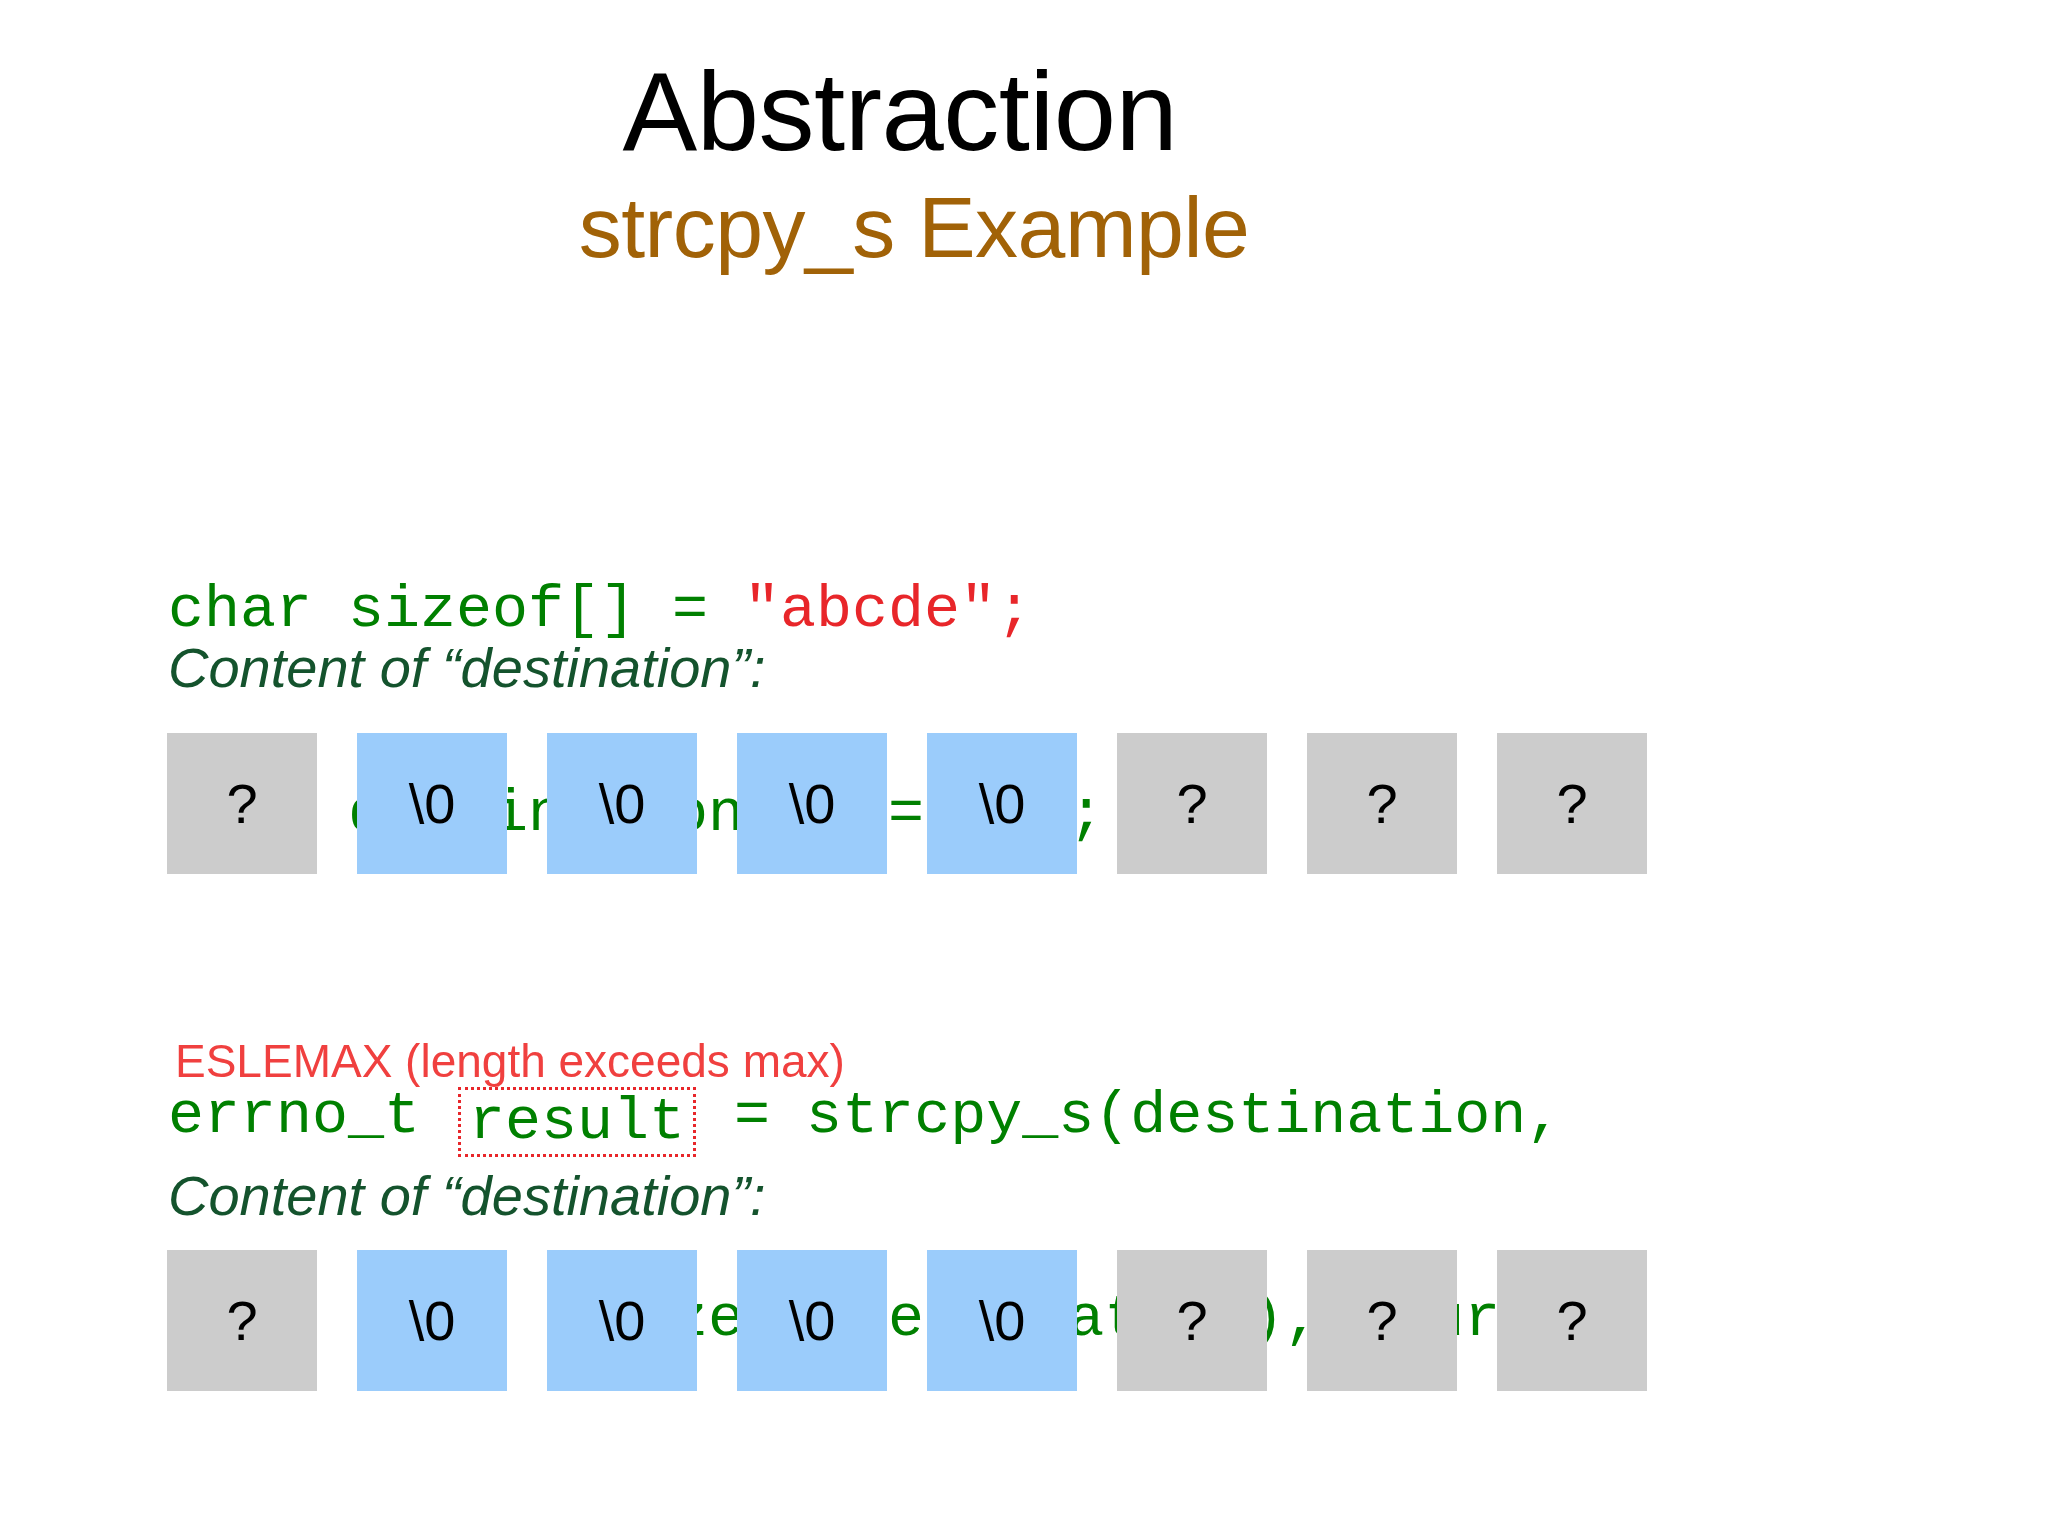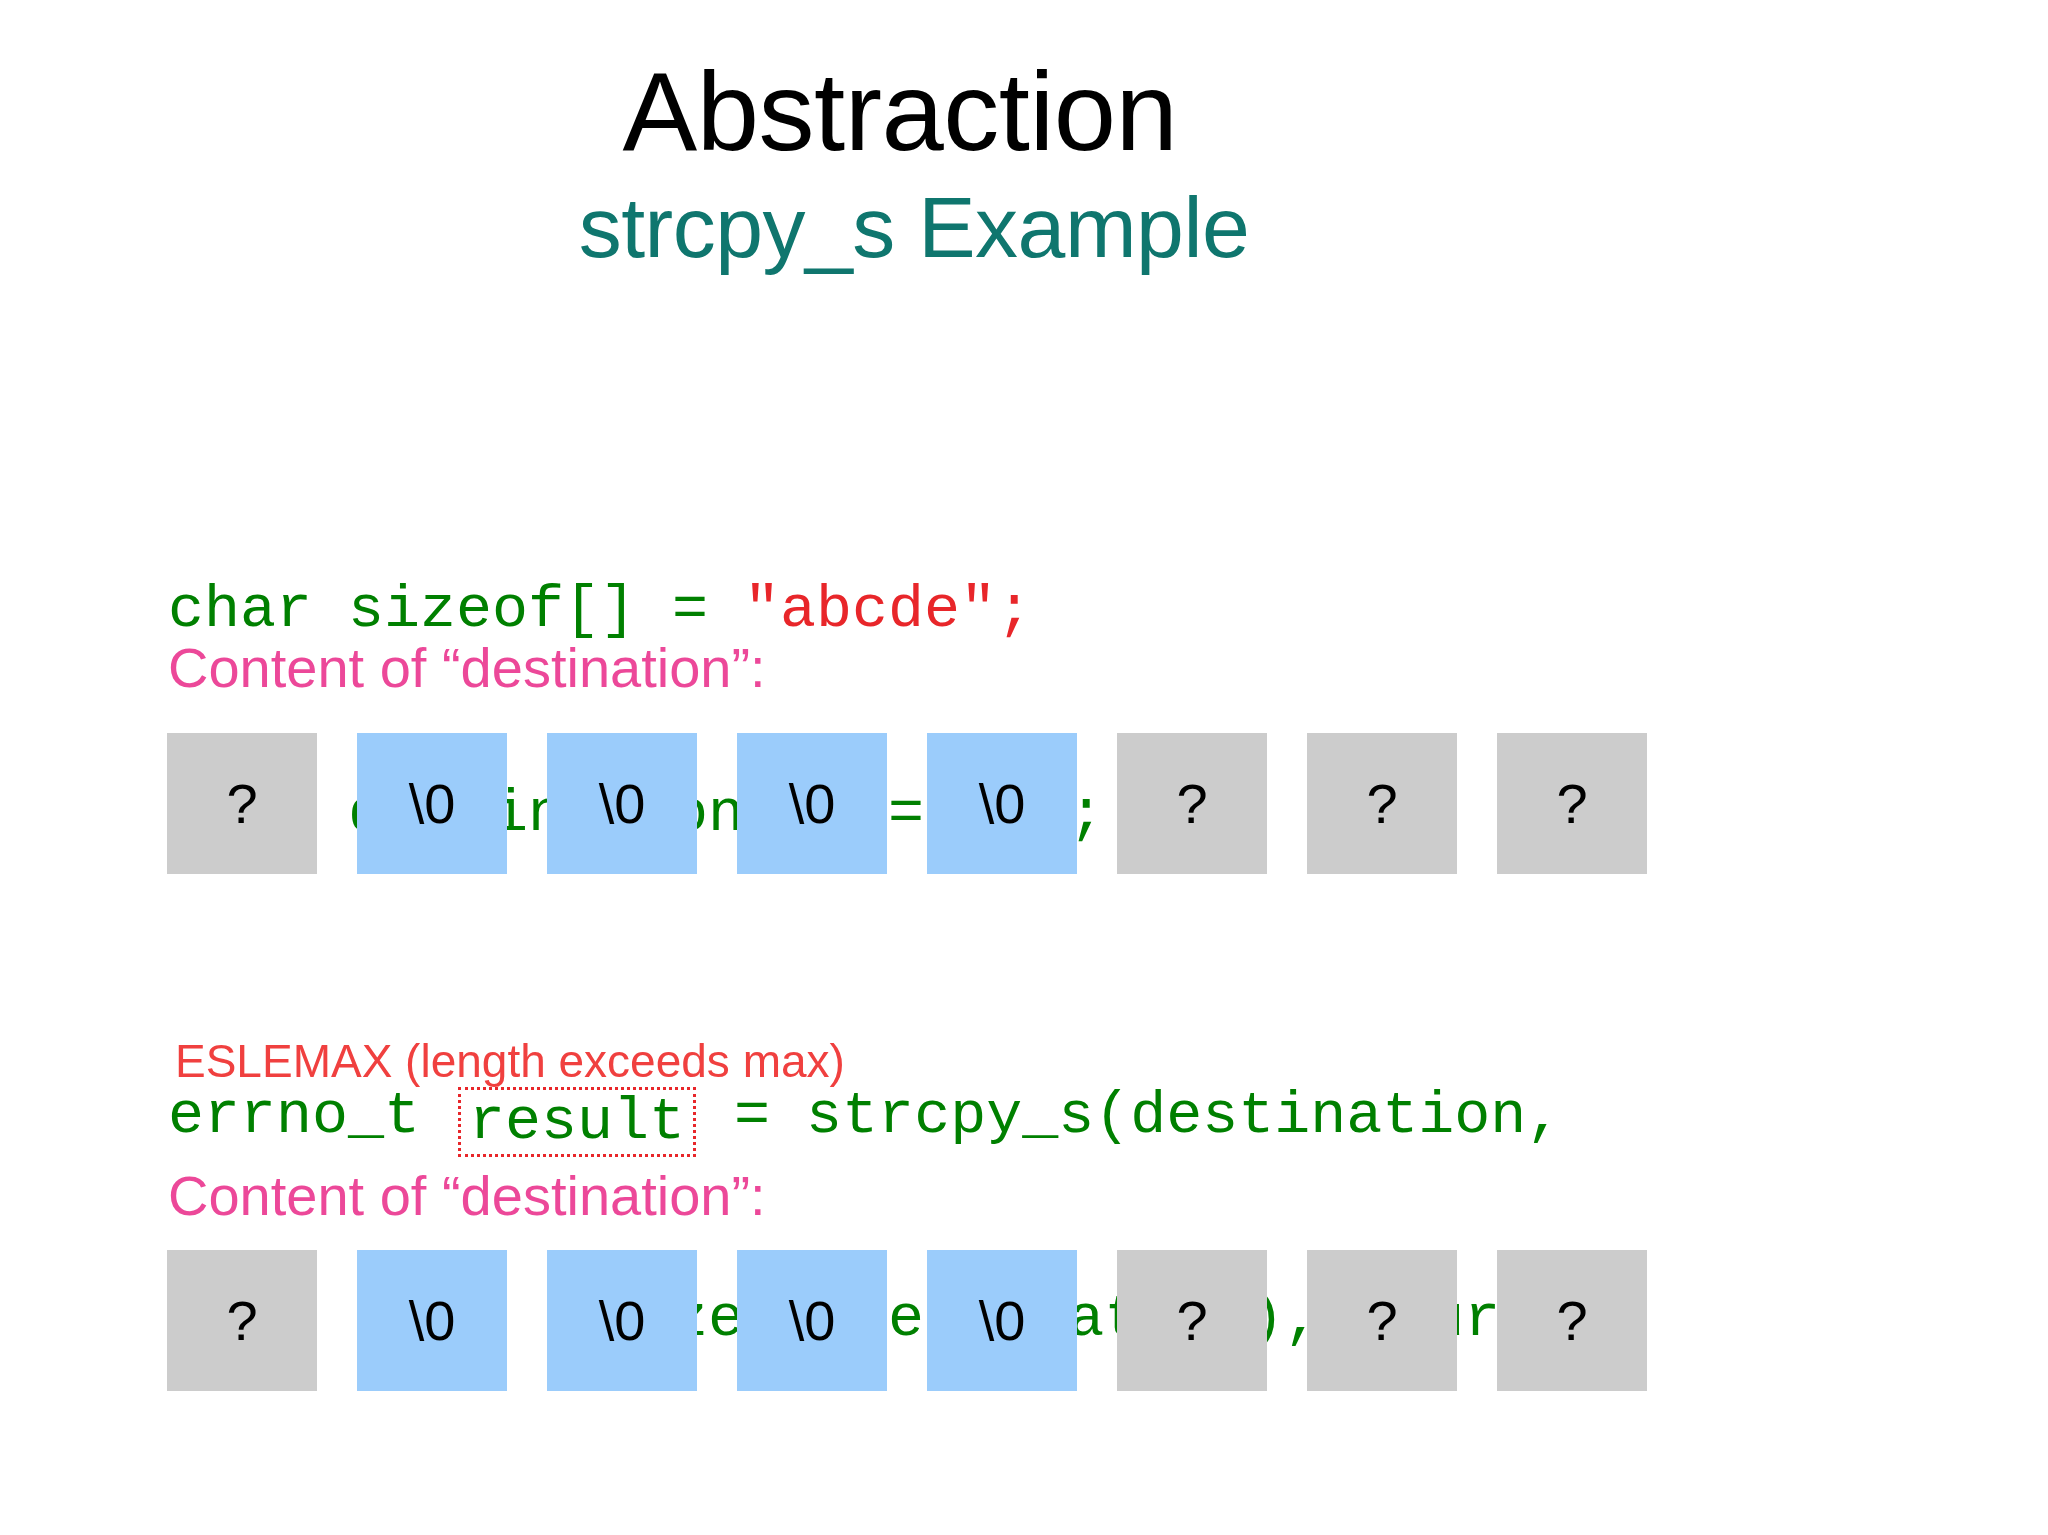--- a/index.html
+++ b/index.html
@@ -32,21 +32,21 @@
   .slide-title {
     font-size: 112px;
     line-height: 1.08;
     color: #000000;
     font-weight: 400;
     letter-spacing: -0.5px;
   }
   .slide-subtitle {
     font-size: 86px;
     line-height: 1.12;
-    color: #0f766e;
+    color: #a16207;
     font-weight: 400;
     margin-top: 6px;
     letter-spacing: -0.5px;
     margin-left: 28px;
   }
 
   
   .code-block {
     position: absolute;
     font-family: "Liberation Mono", "DejaVu Sans Mono", monospace;
@@ -95,22 +95,23 @@
     font-family: "Liberation Sans", sans-serif;
     font-size: 46px;
     color: #f0403f;
     white-space: nowrap;
   }
 
   
   .mem-label {
     position: absolute;
     font-size: 56px;
-    color: #ec4899;
+    color: #14532d;
     white-space: nowrap;
+    font-style: italic;
   }
   #label-row-1 { left: 168px; top: 635px; }
   #label-row-2 { left: 168px; top: 1163px; }
 
   
   .cell-row {
     position: absolute;
     left: 167px;
     display: flex;
     gap: 40px;

